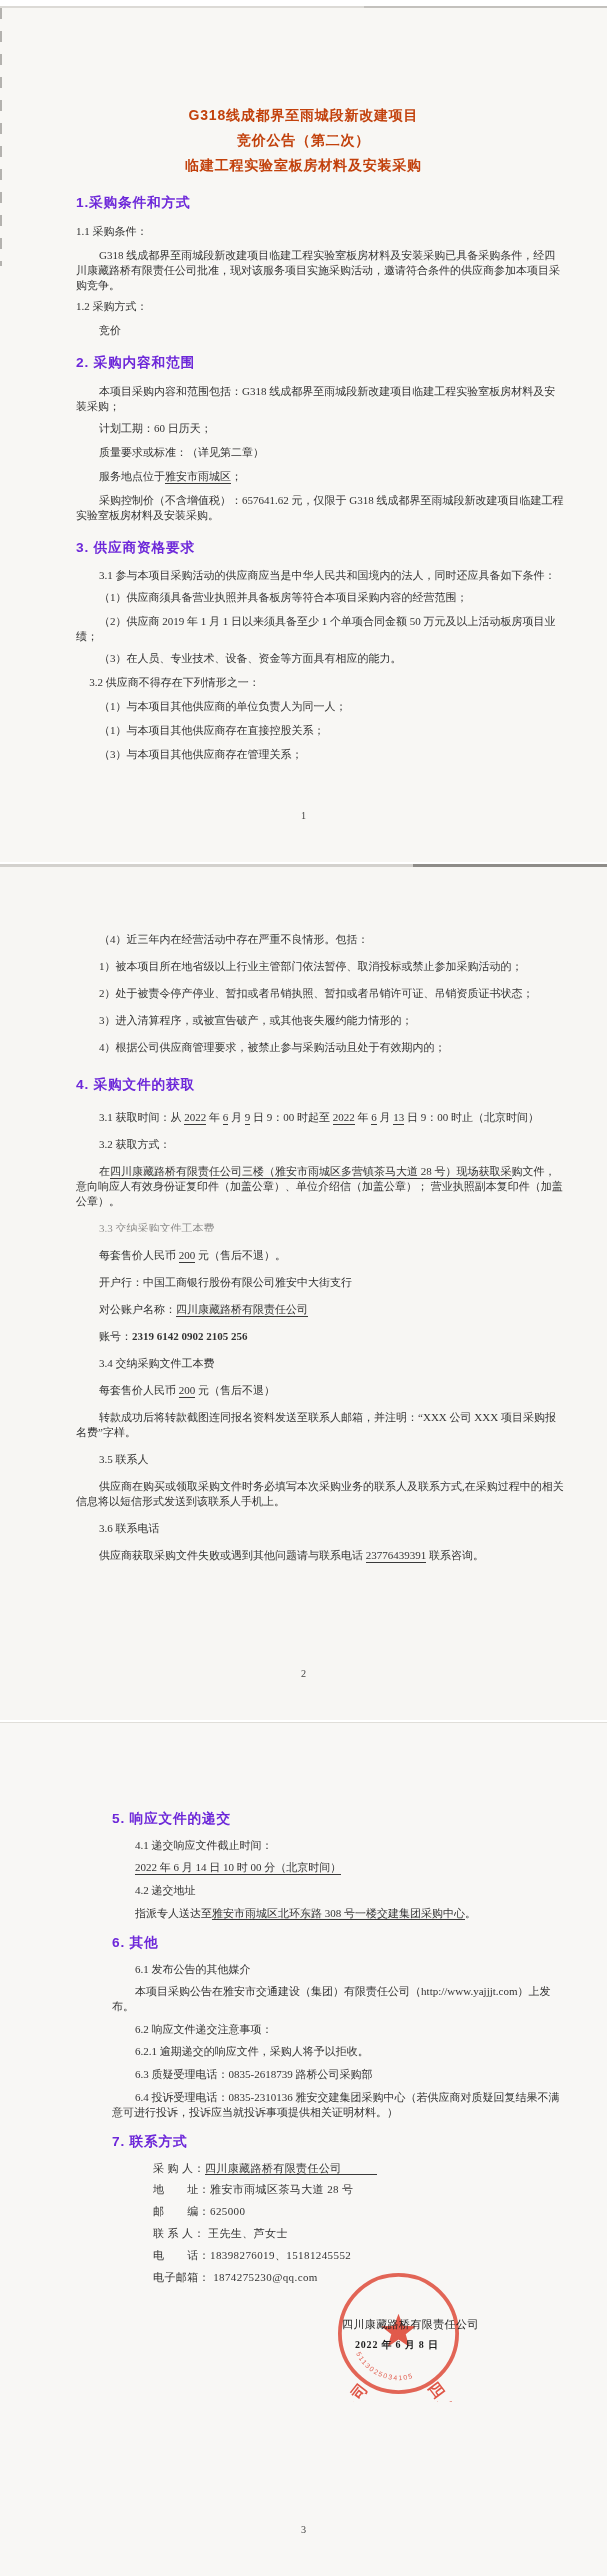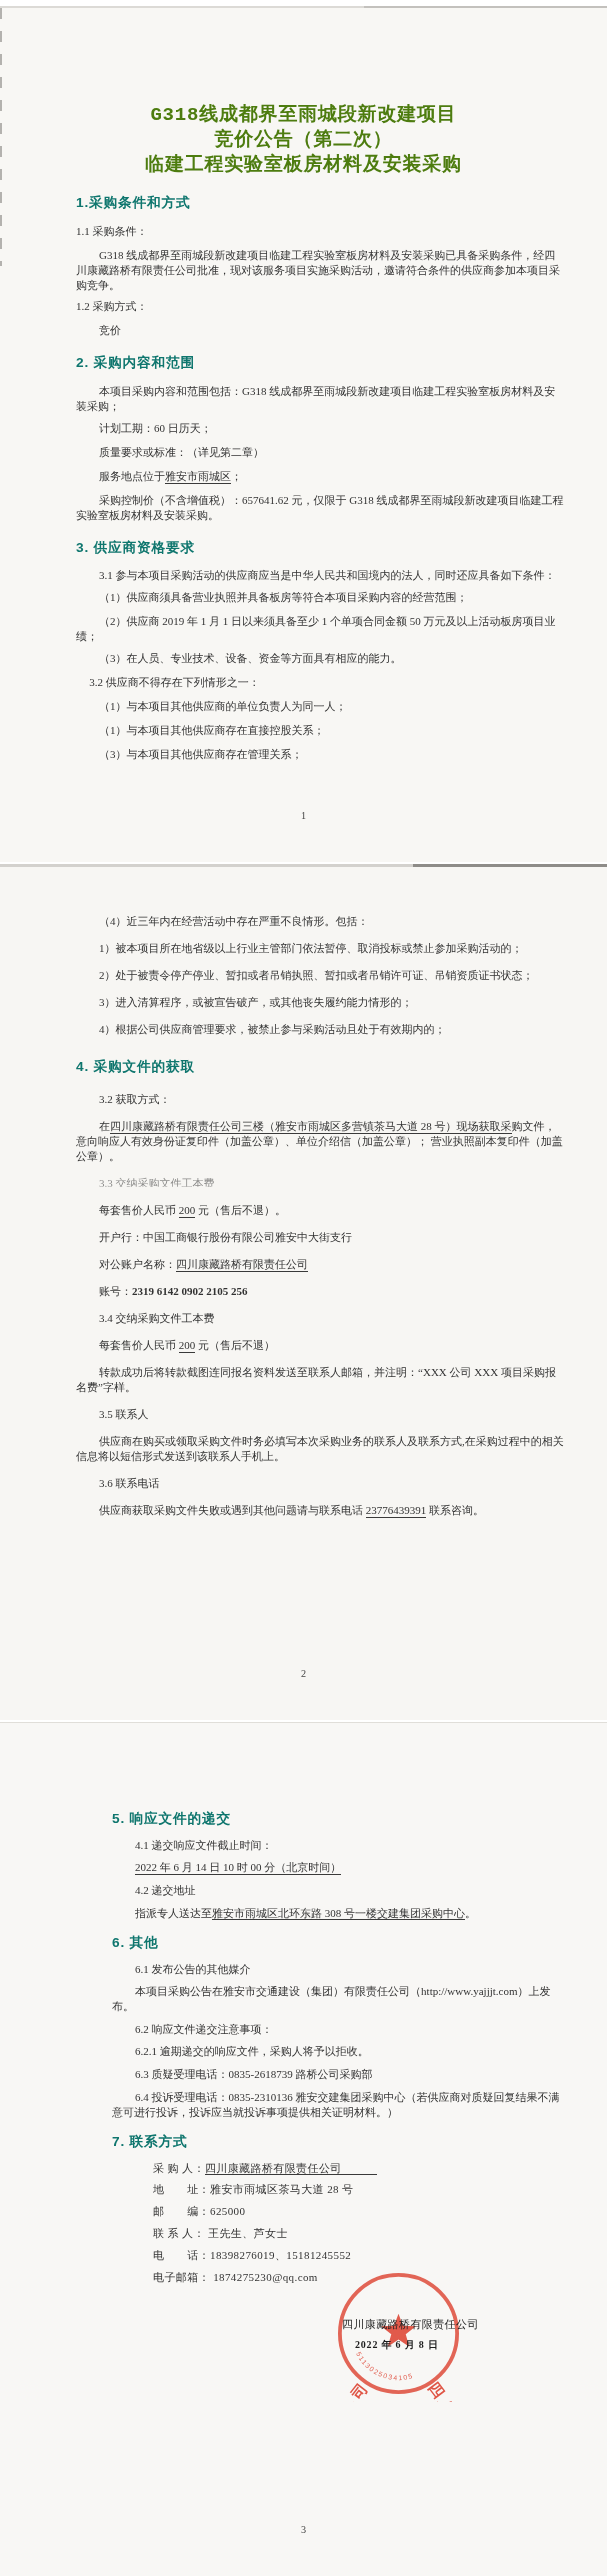--- a/index.html
+++ b/index.html
@@ -8,27 +8,27 @@
   .pg1{height:856px;margin-top:6px;background:#f8f7f4;}
   .pg2{height:856px;margin-top:2.3px;background:#f7f6f3;}
   .pg3{height:854px;margin-top:1.5px;background:#f8f7f5;}
   .edge-top1{position:absolute;top:0;left:0;width:100%;height:1.5px;background:linear-gradient(to right,#dcdad6 0 60%,#c3c1bd 60% 100%);}
   .edge-top2{position:absolute;top:0;left:0;width:100%;height:2.3px;background:linear-gradient(to right,#d3d1cd 0 68%,#8e8c88 68% 100%);}
   .edge-top3{position:absolute;top:0;left:0;width:100%;height:1.5px;background:#e0ded9;}
   .edge-left1{position:absolute;top:1.5px;left:0;width:2.3px;height:258px;opacity:.65;
     background:repeating-linear-gradient(to bottom,#8f8d89 0 10.6px,rgba(0,0,0,0) 10.6px 23px);}
   .content{position:relative;}
   .pg1 .content{padding:97px 42px 0 76px;}
-  .pg2 .content{padding:50px 42px 0 76px;}
+  .pg2 .content{padding:50px 42px 0 76px;margin-top:18px;}
   .pg3 .content{padding:87px 42px 0 112px;}
   .blk{font-size:11px;line-height:15px;}
-  .t{font-family:Liberation Mono, monospace;font-weight:700;font-size:19px;line-height:25px;
-     letter-spacing:0.8px;color:#4d7c0f;text-align:center;margin-left:-76px;margin-right:-42px;}
+  .t{font-family:Liberation Sans, sans-serif;font-weight:700;font-size:14px;line-height:25px;
+     letter-spacing:0.8px;color:#c2410c;text-align:center;margin-left:-76px;margin-right:-42px;}
   .h1{font-family:"Liberation Sans","DejaVu Sans",sans-serif;font-weight:700;font-size:13.7px;line-height:20px;
-     color:#0f766e;letter-spacing:0.8px;}
+     color:#6d28d9;letter-spacing:0.8px;}
   .in{text-indent:2.1em;}
   .p{text-indent:2.1em;}
   .s1{text-indent:1.2em;}
   .u{border-bottom:0.9px solid #3a3a3a;padding-bottom:0.8px;}
   .uext{padding-right:35px;}
   .b{font-weight:700;}
   .cut{opacity:.55;clip-path:inset(0 0 30% 0);}
   .contact{margin-left:41px;letter-spacing:0.4px;}
   
   .pg1 .blk{margin-bottom:9px;}
@@ -84,20 +84,21 @@
 
 <section class="page pg2" id="page2">
   <div class="edge-top2"></div>
   <div class="content">
       <div class="ln in blk">（4）近三年内在经营活动中存在严重不良情形。包括：</div>
       <div class="p blk">1）被本项目所在地省级以上行业主管部门依法暂停、取消投标或禁止参加采购活动的；</div>
       <div class="p blk">2）处于被责令停产停业、暂扣或者吊销执照、暂扣或者吊销许可证、吊销资质证书状态；</div>
       <div class="ln in blk">3）进入清算程序，或被宣告破产，或其他丧失履约能力情形的；</div>
       <div class="ln in blk">4）根据公司供应商管理要求，被禁止参与采购活动且处于有效期内的；</div>
       <div class="h1 blk">4. 采购文件的获取</div>
+      <div class="p blk"><span class="">3.1 获取时间：从 </span><span class="u ">2022</span><span class=""> 年 </span><span class="u ">6</span><span class=""> 月 </span><span class="u ">9</span><span class=""> 日 9：00 时起至 </span><span class="u ">2022</span><span class=""> 年 </span><span class="u ">6</span><span class=""> 月 </span><span class="u ">13</span><span class=""> 日 9：00 时止（北京时间）</span></div>
       <div class="ln in blk">3.2 获取方式：</div>
       <div class="p blk"><span class="">在</span><span class="u ">四川康藏路桥有限责任公司三楼（雅安市雨城区多营镇茶马大道 28 号）现场获取采</span><span class="">购文件，意向响应人有效身份证复印件（加盖公章）、单位介绍信（加盖公章）； 营业执照副本复印件（加盖公章）。</span></div>
       <div class="ln in cut blk">3.3 交纳采购文件工本费</div>
       <div class="ln in blk"><span class="">每套售价人民币 </span><span class="u ">200</span><span class=""> 元（售后不退）。</span></div>
       <div class="ln in blk">开户行：中国工商银行股份有限公司雅安中大街支行</div>
       <div class="ln in blk"><span class="">对公账户名称：</span><span class="u ">四川康藏路桥有限责任公司</span></div>
       <div class="ln in blk"><span class="">账号：</span><span class="b ">2319 6142 0902 2105 256</span></div>
       <div class="ln in blk">3.4 交纳采购文件工本费</div>
       <div class="ln in blk"><span class="">每套售价人民币 </span><span class="u ">200</span><span class=""> 元（售后不退）</span></div>
       <div class="p blk">转款成功后将转款截图连同报名资料发送至联系人邮箱，并注明：“XXX 公司 XXX 项目采购报名费”字样。</div>

